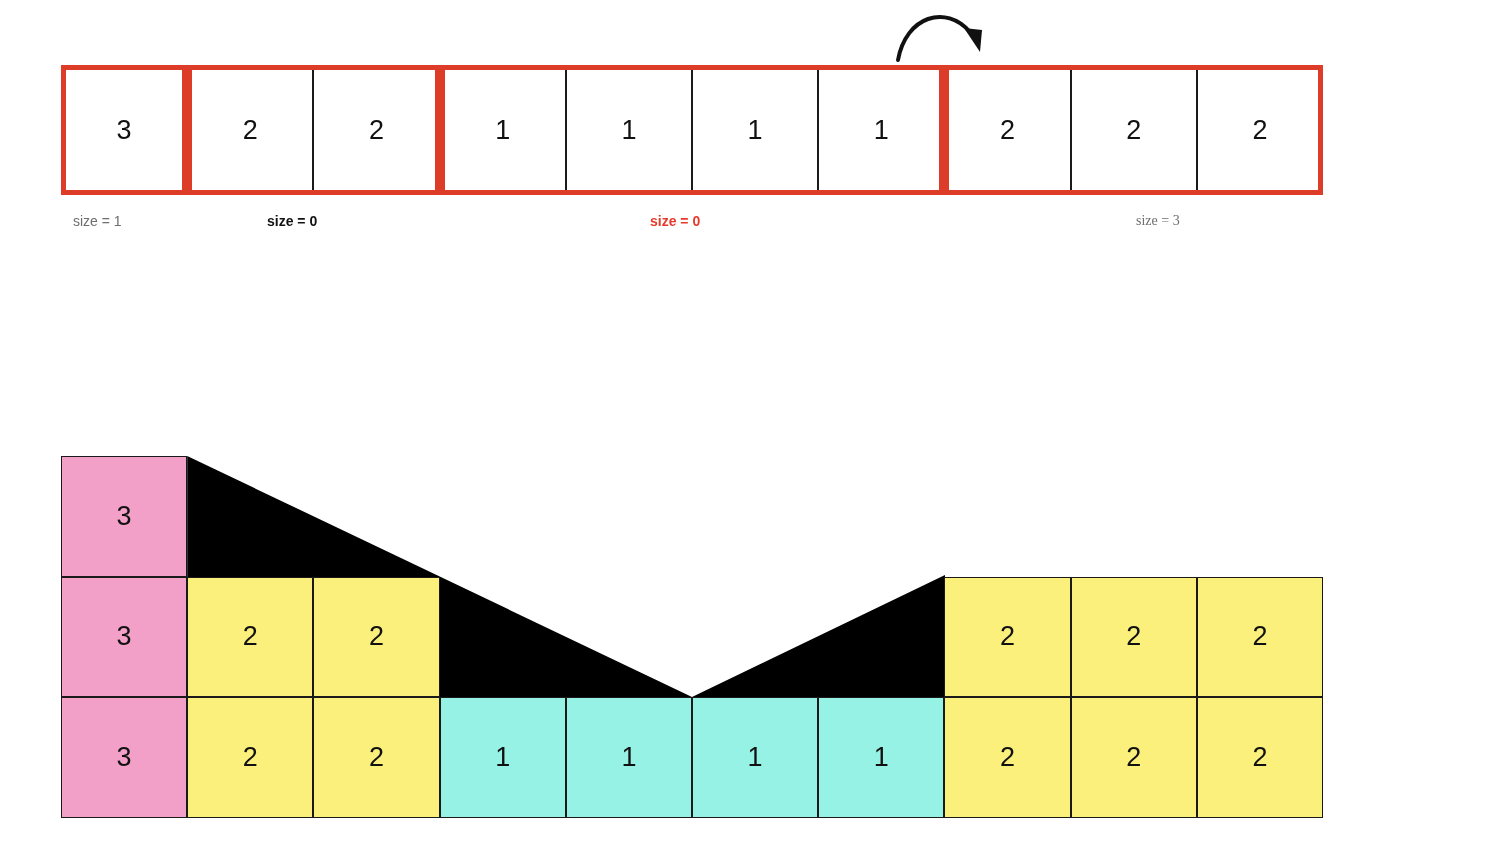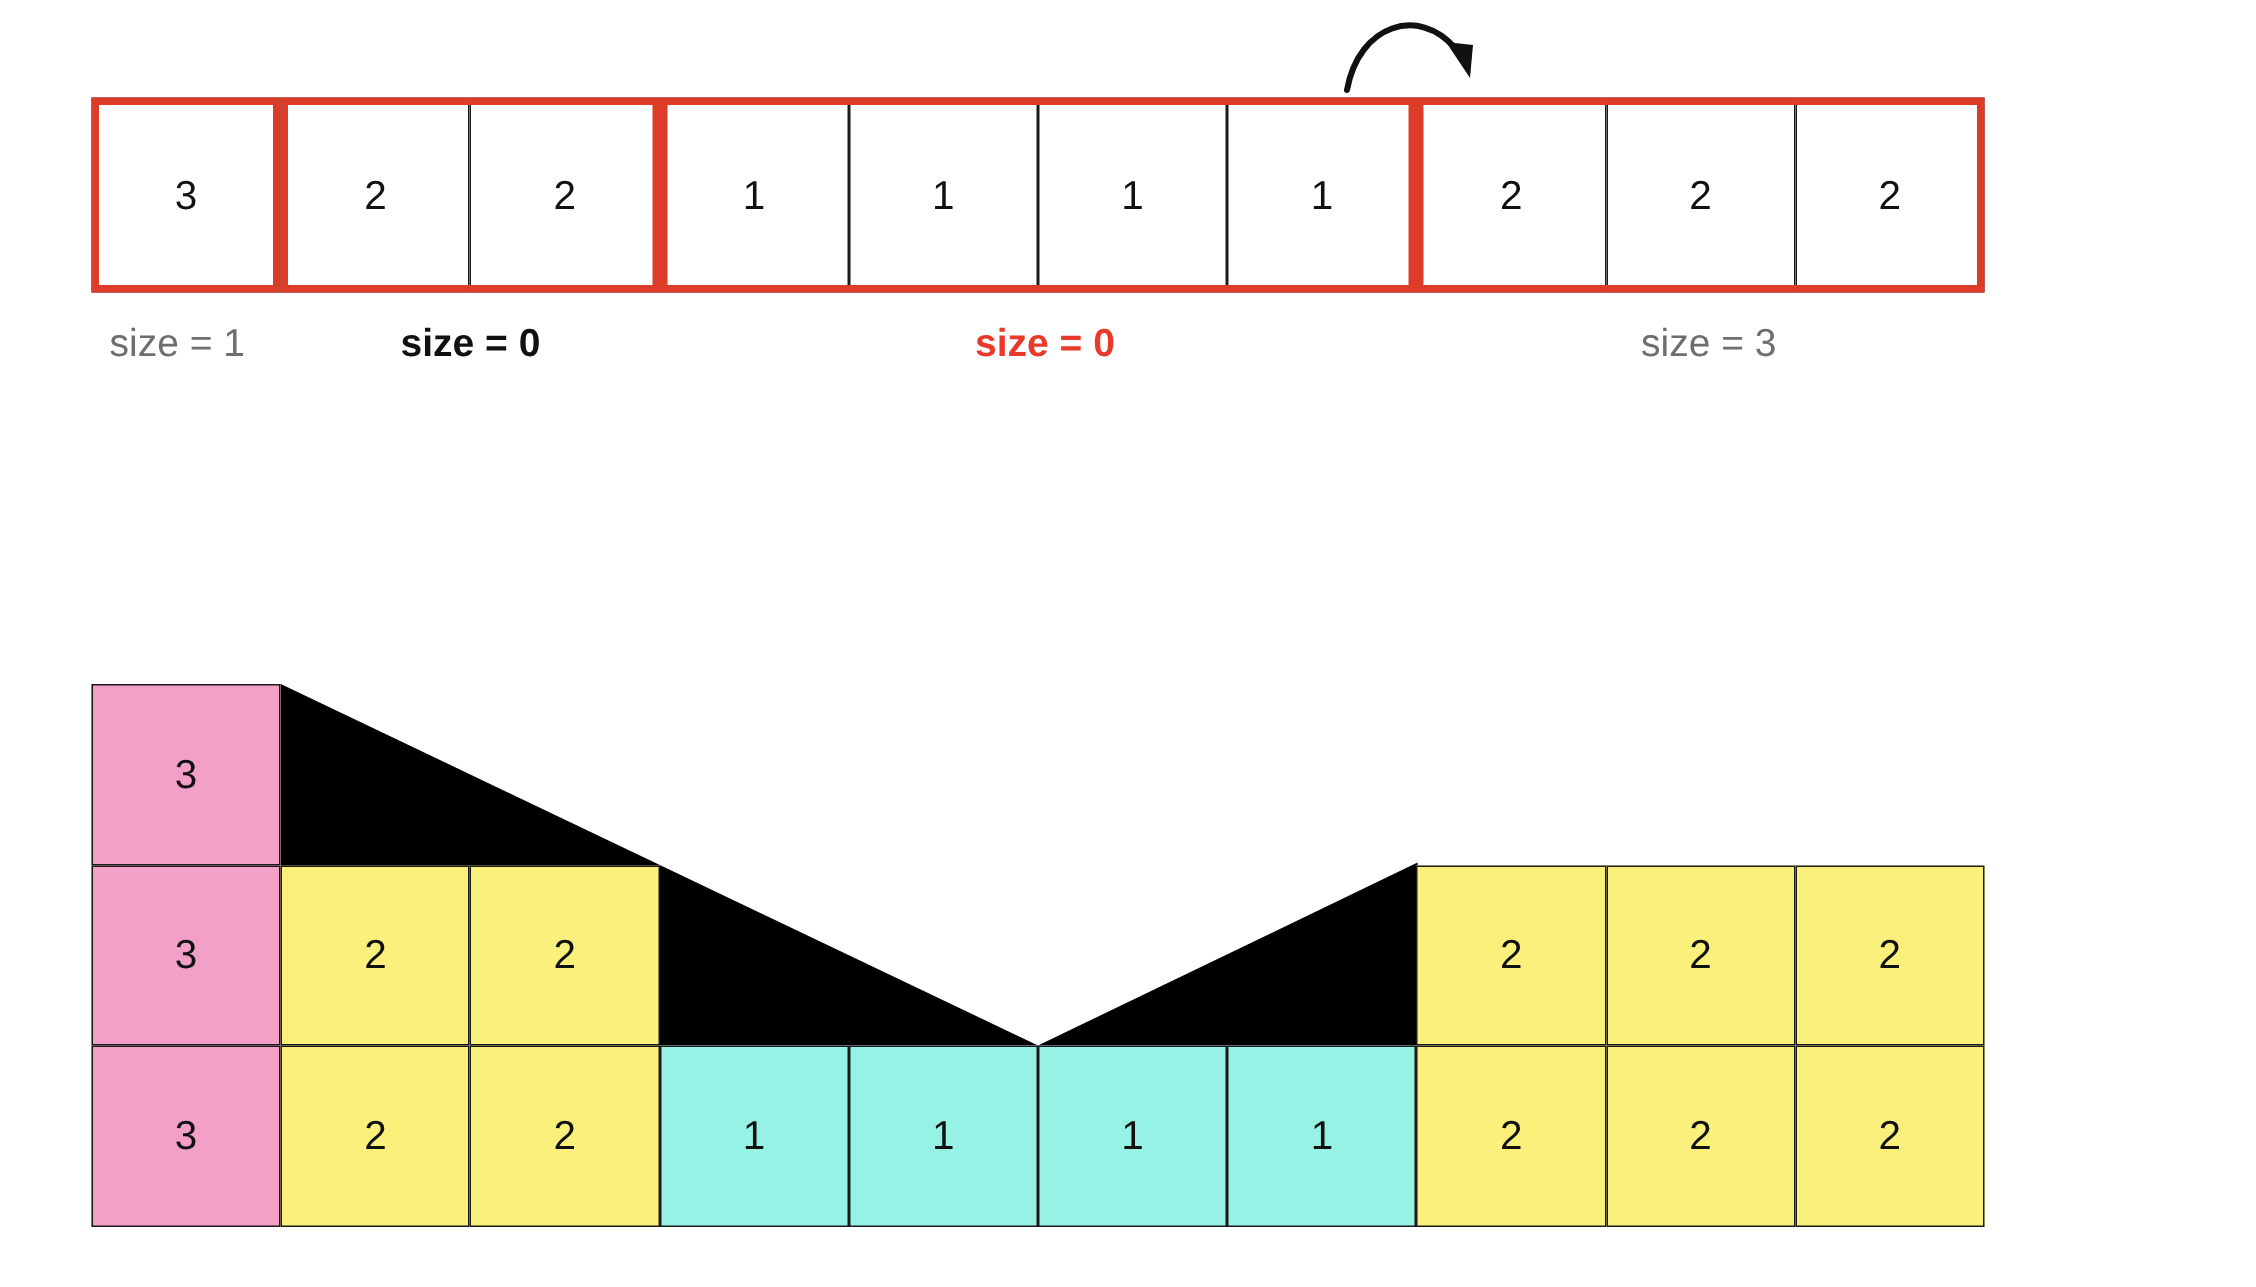--- a/index.html
+++ b/index.html
@@ -52,21 +52,21 @@
     top: 0;
     height: 130px;
     box-sizing: border-box;
     border: 5px solid #DC3C28;
     pointer-events: none;
   }
 
   
   .size-label {
     position: absolute;
-    font-size: 26px;
+    font-size: 14px;
     white-space: nowrap;
     font-family: "Liberation Sans", sans-serif;
   }
   .size-grey   { color: #6e6e6e; font-weight: 400; }
   .size-black  { color: #111111; font-weight: 700; }
   .size-red    { color: #E8392B; font-weight: 700; }
 
   
   #swap-arrow {
     position: absolute;
@@ -147,21 +147,21 @@
 
     <div class="group-box" style="left:0px;width:126.2px;"></div>
     <div class="group-box" style="left:126.2px;width:252.4px;"></div>
     <div class="group-box" style="left:378.6px;width:504.8px;"></div>
     <div class="group-box" style="left:883.4px;width:378.6px;"></div>
   </div>
 
   <div class="size-label size-grey" style="left:73px;  top:213px;">size = 1</div>
   <div class="size-label size-black" style="left:267px; top:213px;">size = 0</div>
   <div class="size-label size-red" style="left:650px; top:213px;">size = 0</div>
-  <div class="size-label size-grey" style="left:1094px;top:213px;">size = 3</div>
+  <div class="size-label size-grey" style="left:1136px;top:213px;font-family:Liberation Serif, serif;">size = 3</div>
 
   <div id="histogram">
 
     <svg id="hist-svg" viewBox="0 0 1262 362" preserveAspectRatio="none">
       <polygon points="126.2,0 631,241 884,119 884,241 126.2,241" fill="#000000"></polygon>
     </svg>
 
     <div class="hcell" style="left:0px;   top:0px;   width:126.2px; height:120.6px; background:#F2A0C8;">
         <span>3</span>
       </div>

